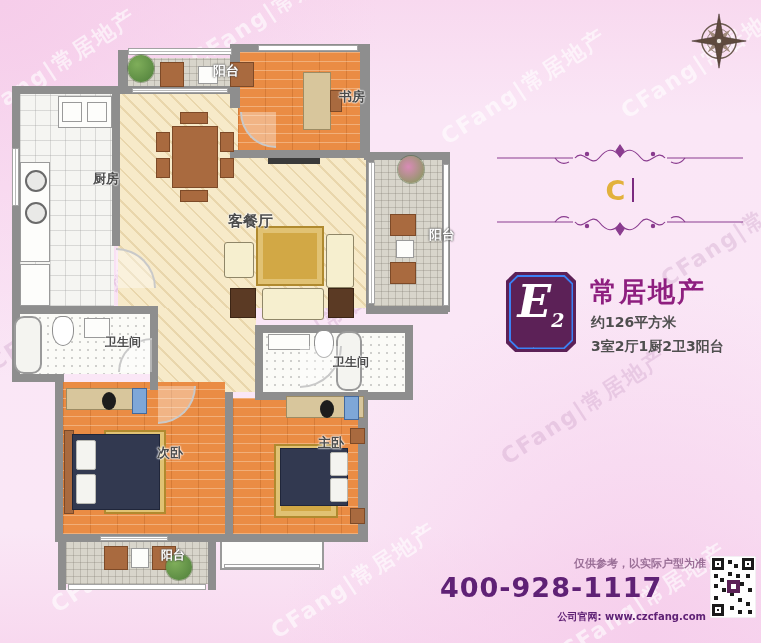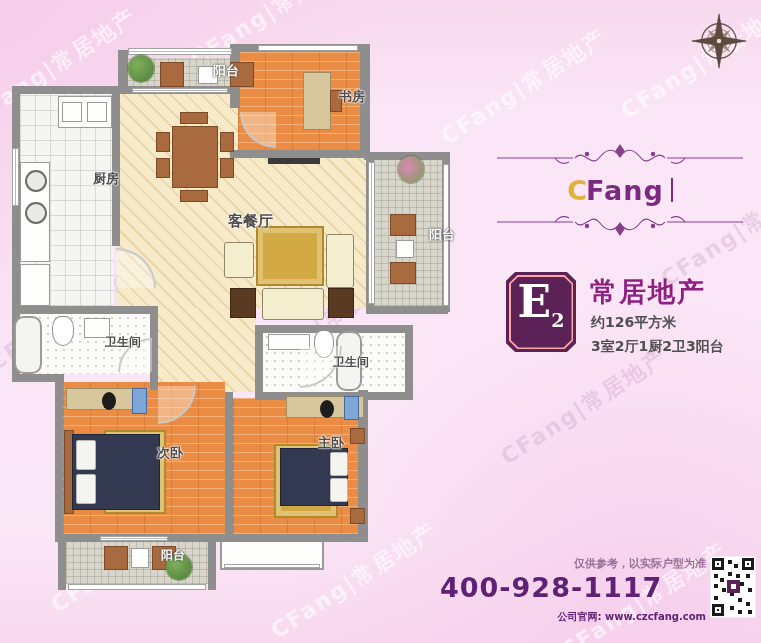--- a/index.html
+++ b/index.html
@@ -62,21 +62,21 @@
   .logo-row{display:flex;align-items:center;justify-content:center;gap:7px;height:36px;}
   .logo-c{font-size:27px;font-weight:bold;color:#e2b13c;}
   .logo-rest{font-size:27px;font-weight:bold;color:#7b2a80;letter-spacing:1px;}
   .logo-sep{width:2px;height:24px;background:#7b2a80;}
   .tagline{font-size:17px;font-weight:bold;color:#7b2a80;letter-spacing:1px;}
   .badge{position:absolute;left:506px;top:272px;width:70px;height:80px;
     clip-path:polygon(13% 0,87% 0,100% 11%,100% 89%,87% 100%,13% 100%,0 89%,0 11%);
     background:#5c2157;}
   .badge-mid{position:absolute;left:3px;top:3px;right:3px;bottom:3px;
     clip-path:polygon(13% 0,87% 0,100% 11%,100% 89%,87% 100%,13% 100%,0 89%,0 11%);
-    background:#fca5a5;}
+    background:#3b82f6;font-style:italic;}
   .badge-in{position:absolute;left:1.5px;top:1.5px;right:1.5px;bottom:1.5px;
     clip-path:polygon(13% 0,87% 0,100% 11%,100% 89%,87% 100%,13% 100%,0 89%,0 11%);
     background:#5c2157;color:#fff;text-align:center;}
   .badge-letter{font-family:"DejaVu Serif",serif;font-size:44px;line-height:50px;font-weight:bold;}
   .badge-letter sub{font-size:19px;}
   .badge-cap{font-size:10px;letter-spacing:9px;margin-left:9px;margin-top:2px;}
   .listing-name{position:absolute;left:590px;top:274px;font-size:27px;font-weight:bold;color:#8e1f7f;letter-spacing:2px;}
   .listing-area{position:absolute;left:591px;top:314px;font-size:14px;font-weight:bold;color:#4f4f4f;}
   .listing-rooms{position:absolute;left:591px;top:338px;font-size:14px;font-weight:bold;color:#4f4f4f;}
   .disclaimer{position:absolute;left:470px;top:556px;width:236px;text-align:right;
@@ -266,21 +266,20 @@
           <path d="M125 3 l4 6 -4 6 -4 -6 Z" fill="#8a3c8f"></path>
           <circle cx="92" cy="12" r="1.6" fill="#8a3c8f"></circle>
             <circle cx="158" cy="12" r="1.6" fill="#8a3c8f"></circle>
           <path d="M60 16 q6 8 14 4"></path>
             <path d="M190 16 q-6 8 -14 4"></path>
         </g>
       </svg>
     </span>
     <div class="logo-row">
       <span class="logo-c">C</span>
-      <span class="logo-rest" style="margin-left:-8px">Fang</span>
       <span class="logo-sep"></span>
     </div>
     <span style="display:inline-block;transform:scaleY(-1)">
       <svg viewBox="0 0 250 26" width="250" height="26">
         <g stroke="#8a3c8f" fill="none" stroke-width="1.2">
           <path d="M2 16 H78"></path>
             <path d="M172 16 H248"></path>
           <path d="M80 16 C88 6,96 26,104 16 S118 6,125 14"></path>
           <path d="M170 16 C162 6,154 26,146 16 S132 6,125 14"></path>
           <path d="M125 3 l4 6 -4 6 -4 -6 Z" fill="#8a3c8f"></path>

